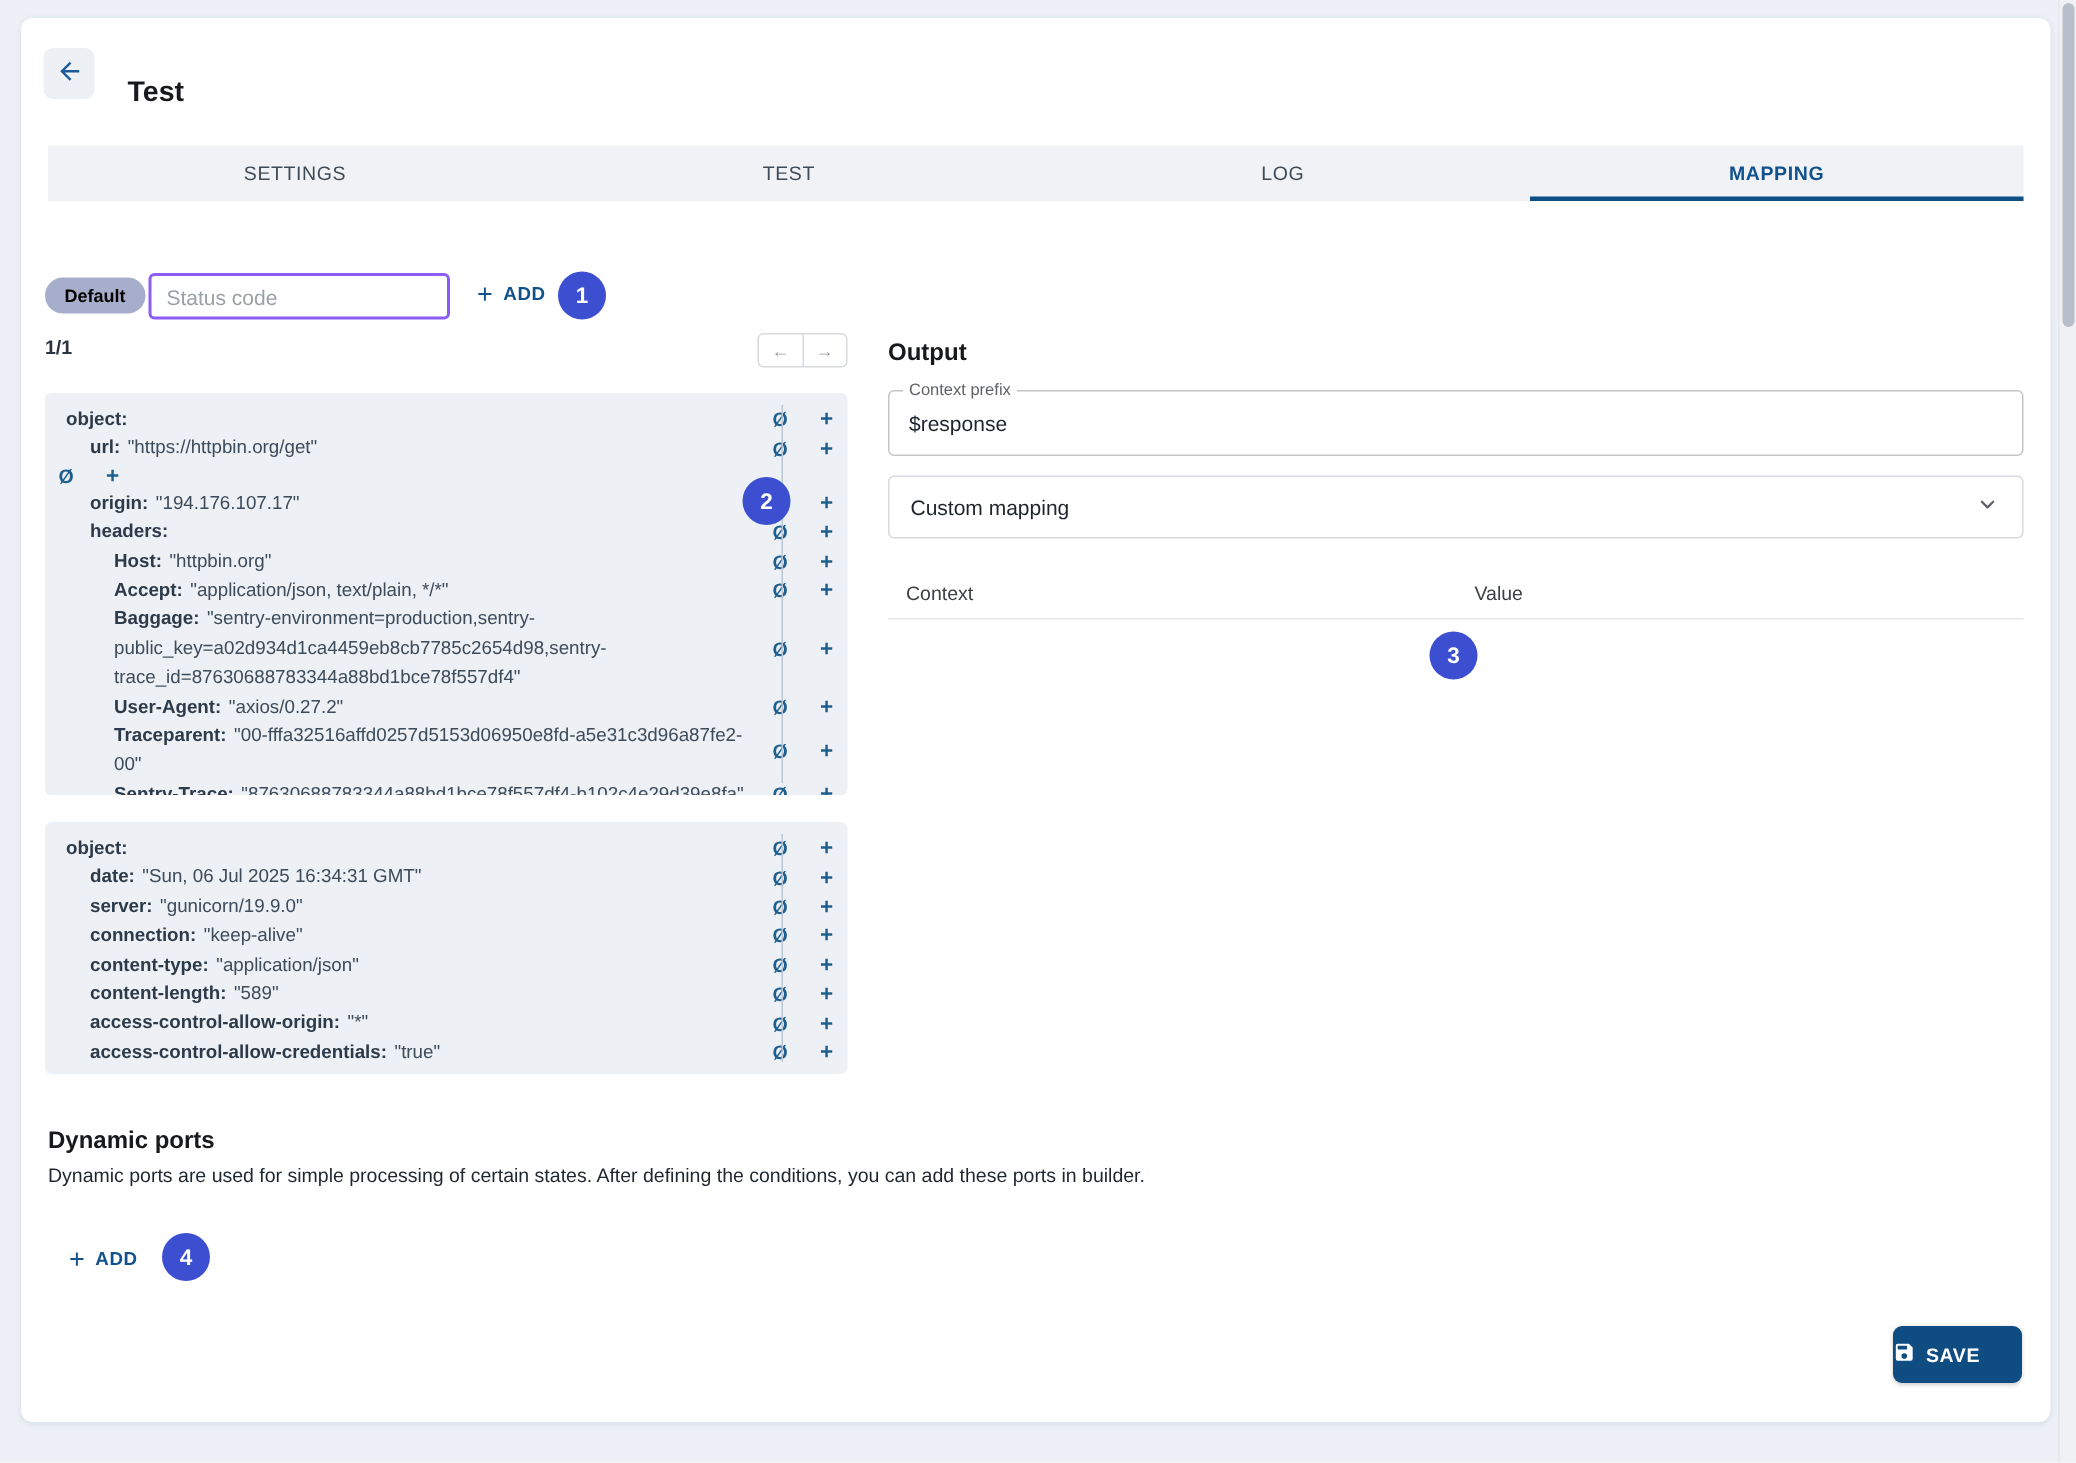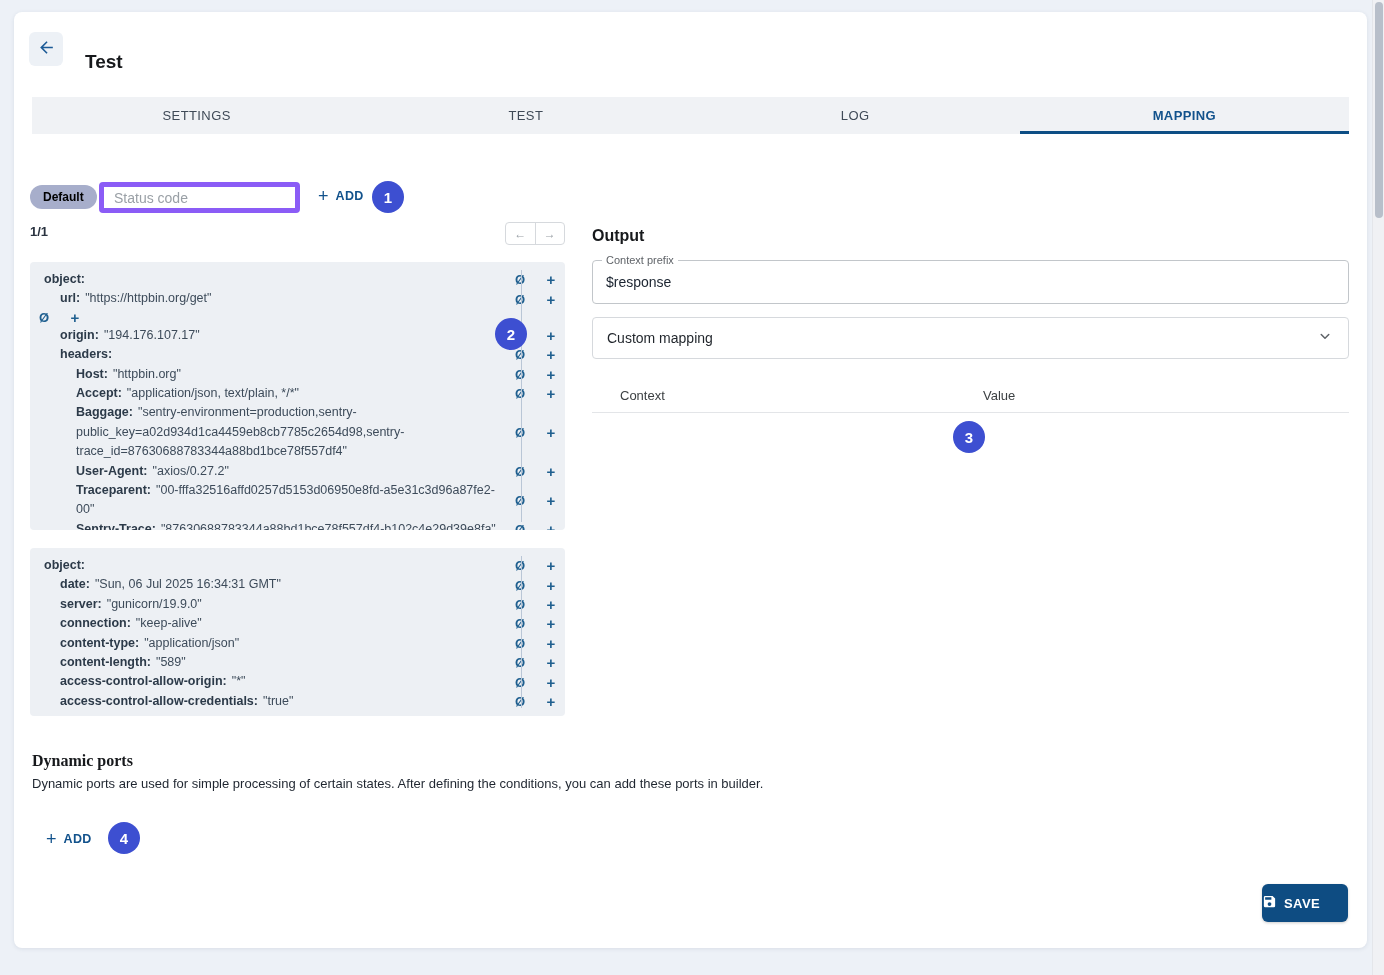--- a/index.html
+++ b/index.html
@@ -49,21 +49,21 @@
     position:absolute; left:18px; top:141px; font-size:13px; color:var(--c-text);
   }
   
   .chip{
     position:absolute; left:16px; top:173px; height:24px; padding:0 13px;
     background:var(--c-chip); color:#000000; font-size:12px; font-weight:600;
     border-radius:12px; display:flex; align-items:center;
   }
   .status-input{
     position:absolute; left:85px; top:170px; width:201px; height:31px;
-    border:5px solid #8b5cf6; border-radius:4px; padding:0 10px;
+    border:2px solid #8b5cf6; border-radius:4px; padding:0 10px;
     font-size:14px; font-family:"Liberation Sans", sans-serif; color:#1b2430;
   }
   .status-input::placeholder{color:#9aa0a6;}
   .add-link{
     position:absolute; display:flex; align-items:center; gap:7px;
     background:none; border:none; cursor:pointer; color:var(--c-primary);
   }
   .add-link .plus{font-size:18px; font-weight:500; line-height:18px;}
   .add-link .lbl{font-size:12.5px; font-weight:700; letter-spacing:.4px;}
   .add-status{left:304px; top:175px;}
@@ -134,30 +134,29 @@
   }
   .custom-box{
     position:absolute; left:0; top:305px; width:757px; height:42px;
     border:1px solid #d6d9dd; border-radius:4px; background:#fff;
     display:flex; align-items:center; justify-content:space-between;
     padding:0 14px; cursor:pointer;
   }
   .custom-box .clabel{font-size:14px; color:#1f242a;}
   .map-head{position:absolute; left:0; top:376px; width:757px; height:24px;}
   .map-head .col{position:absolute; font-size:13px; color:#3c4043;}
-  .col-context{left:12px;margin-left:16px;}
+  .col-context{left:12px;}
   .col-value{left:391px;}
   .map-divider{
     position:absolute; left:0; top:400px; width:757px; height:1px; background:#e3e5e8;
   }
   
   .dyn-title{
     position:absolute; left:18px; top:740px; font-size:16px; font-weight:700;
     color:#17191c;
-    font-family:Liberation Serif, serif;
   }
   .dyn-desc{position:absolute; left:18px; top:764px; font-size:13px; color:var(--c-text);}
   
   .save-btn{
     position:absolute; left:1248px; top:872px; width:86px; height:38px;
     background:var(--c-save_bg); color:#fff; border:none; border-radius:6px;
     display:flex; align-items:center; justify-content:flex-start; gap:7px;
     cursor:pointer; box-shadow:0 1px 3px rgba(0,0,0,.2);
   }
   .save-btn .slabel{font-size:13px; font-weight:700; letter-spacing:.4px;}

